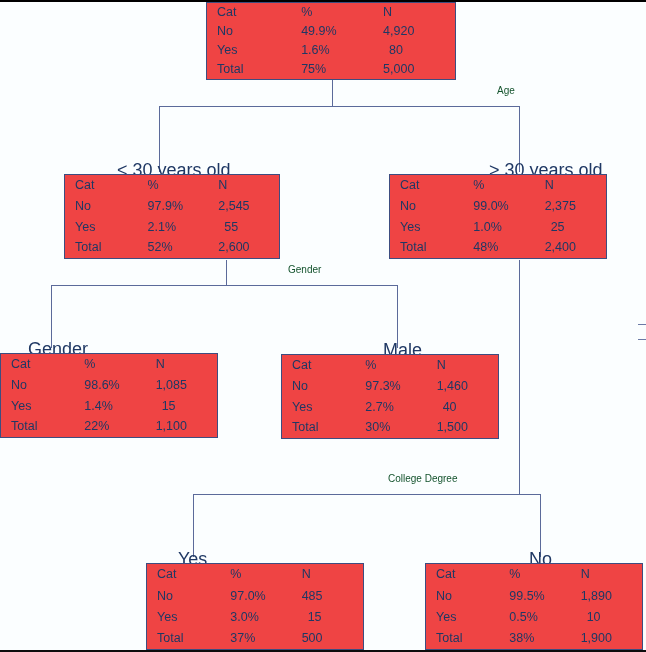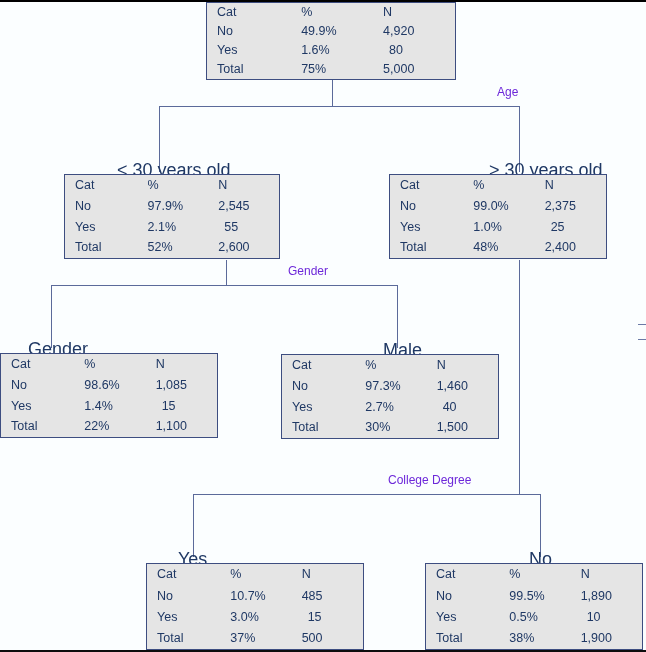--- a/index.html
+++ b/index.html
@@ -26,21 +26,21 @@
     position: absolute;
     left: 0; bottom: 0;
     width: 646px; height: 2px;
     background: #0d0d0d;
   }
   
   .node {
     position: absolute;
     box-sizing: border-box;
     border: 1.3px solid #3d4d80;
-    background: #e5e5e5;
+    background: #ef4444;
     color: #1f3864;
     font-size: 12.5px;
   }
   .node table {
     border-collapse: collapse;
     width: 100%;
     height: 100%;
     table-layout: fixed;
   }
   .node td {
@@ -56,22 +56,22 @@
   
   .label {
     position: absolute;
     color: #1f3864;
     font-size: 18px;
     white-space: nowrap;
     line-height: 1;
   }
   .split-label {
     position: absolute;
-    color: #6d28d9;
-    font-size: 12px;
+    color: #14532d;
+    font-size: 10px;
     white-space: nowrap;
     line-height: 1;
   }
   
   .ln-v {
     position: absolute;
     width: 1px;
     background: #5b6a9a;
   }
   .ln-h {
@@ -256,21 +256,21 @@
   <div class="node" style="left:146px; top:563px; width:218px; height:87px;">
     <table>
       <tbody>
           <tr>
         <td class="c-cat">Cat</td>
         <td class="c-pct">%</td>
         <td class="c-n">N</td>
       </tr>
       <tr>
         <td class="c-cat">No</td>
-        <td class="c-pct">10.7%</td>
+        <td class="c-pct">97.0%</td>
         <td class="c-n">485</td>
       </tr>
       <tr>
         <td class="c-cat">Yes</td>
         <td class="c-pct">3.0%</td>
         <td class="c-n" style="padding-left:16px;">15</td>
       </tr>
       <tr>
         <td class="c-cat">Total</td>
         <td class="c-pct">37%</td>

